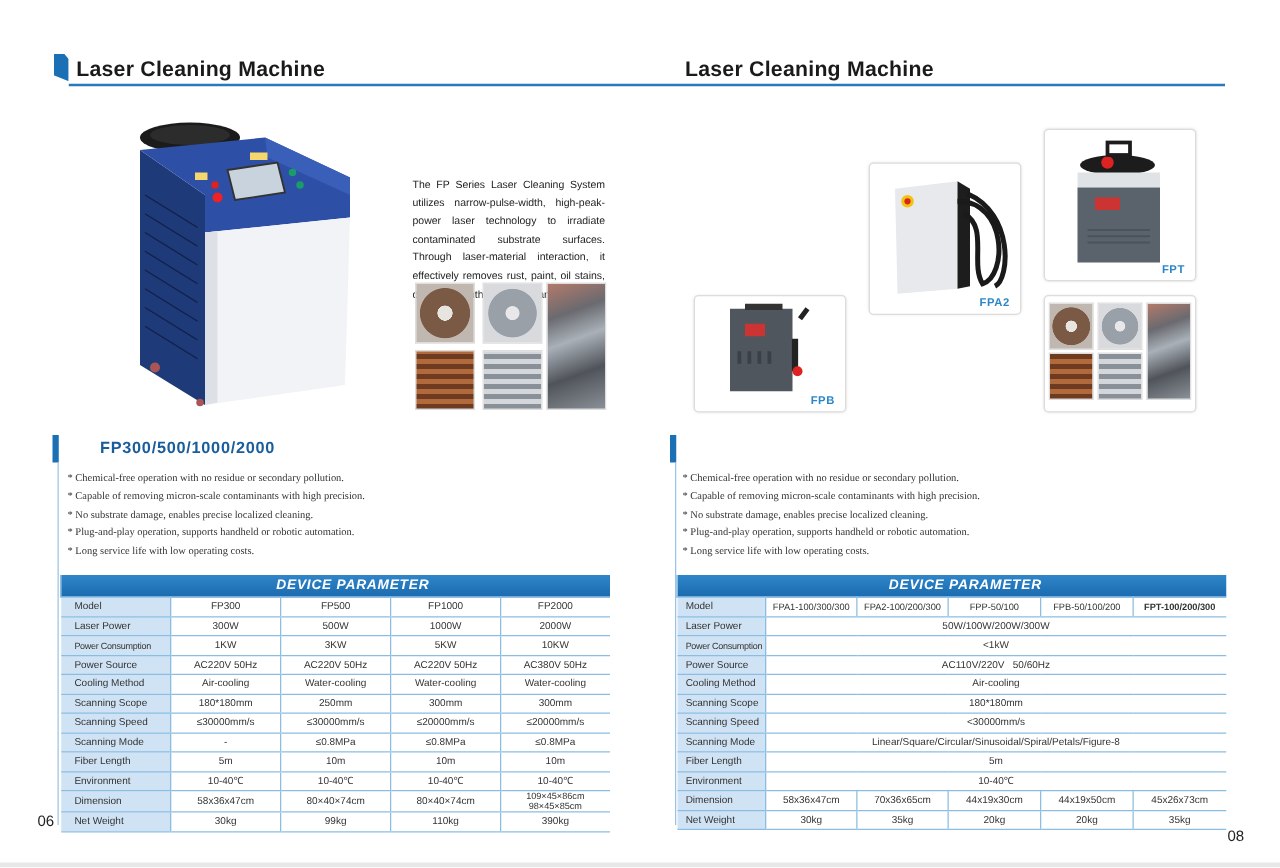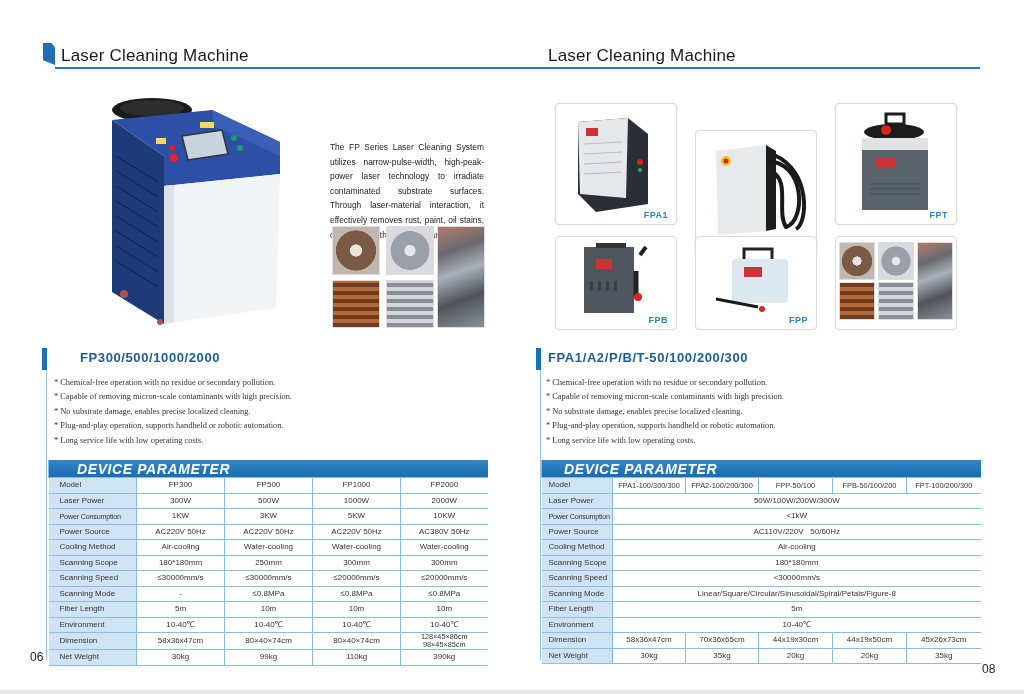--- a/index.html
+++ b/index.html
@@ -2,39 +2,39 @@
 <html><head>
 <meta charset="utf-8">
 <style>
   html,body{margin:0;padding:0;}
   body{width:1024px;height:694px;background:#ffffff;position:relative;overflow:hidden;font-family:"Liberation Sans",sans-serif;color:#222;}
   .page{position:absolute;top:0;height:694px;}
   .page-left{left:0;width:512px;}
   .page-right{left:512px;width:512px;}
   .edge{position:absolute;bottom:0;left:0;right:0;height:4px;background:#e8e8e8;}
   .title-accent{position:absolute;left:43px;top:43px;width:12px;height:22px;background:#1a6fb5;clip-path:polygon(0 0,70% 0,100% 20%,100% 100%,0 78%);}
-  .title-text{position:absolute;top:46px;font-size:17px;font-weight:normal;color:#1a1a1a;letter-spacing:0.2px;white-space:nowrap;}
+  .title-text{position:absolute;top:46px;font-size:17px;font-weight:bold;color:#1a1a1a;letter-spacing:0.2px;white-space:nowrap;}
   .title-line{position:absolute;top:67px;height:2px;background:#2a78b8;}
 
   .product-photo{position:absolute;}
   .desc{position:absolute;left:330px;top:140px;width:154px;font-family:Liberation Sans, sans-serif;font-size:8.4px;line-height:14.6px;text-align:justify;color:#222;}
 
   .thumb{position:absolute;overflow:hidden;border:1px solid #ddd;}
 
   .card{position:absolute;width:120px;height:120px;border:1px solid #dcdcdc;border-radius:4px;background:#fff;box-shadow:0 0 2px rgba(0,0,0,0.08);overflow:hidden;}
   .card-label{position:absolute;right:8px;bottom:4px;font-size:9px;color:#2a86c8;font-weight:bold;letter-spacing:0.5px;}
   .series-accent{position:absolute;top:348px;width:5px;height:22px;background:#1a6fb5;}
   .series-text{position:absolute;top:350px;font-size:13px;font-weight:bold;color:#1a5d9b;letter-spacing:0.6px;white-space:nowrap;}
   .vline{position:absolute;top:370px;width:1px;height:290px;background:#9cc3e3;}
 
   .bullets{position:absolute;top:376px;font-family:"Liberation Serif",serif;font-size:8.4px;line-height:14.4px;color:#333;}
   .bullets div{white-space:nowrap;}
 
   .param-table{position:absolute;top:460px;border-collapse:collapse;font-size:8px;color:#333;table-layout:fixed;}
-  .param-table .head td{background:linear-gradient(#2f86c9,#1b6bb0);color:#fff;font-weight:bold;font-style:italic;font-size:14px;height:17px;padding:0 0 0 28px;letter-spacing:0.6px;text-align:left;}
+  .param-table .head td{background:linear-gradient(#2f86c9,#1b6bb0);color:#fff;font-weight:bold;font-style:italic;font-size:11px;height:17px;padding:0 0 0 28px;letter-spacing:0.6px;text-align:center;}
   .param-table td{height:14.5px;text-align:center;border-bottom:1px solid #8bbde2;border-left:1px solid #8bbde2;padding:0 2px;white-space:nowrap;line-height:1;}
   .param-table td.lab{background:#cfe3f4;text-align:left;padding-left:11px;border-left:none;color:#333;}
   .param-table td.lab.small{font-size:7.2px;letter-spacing:-0.2px;}
   .param-table td.two{font-size:7.3px;line-height:8px;}
 
   .page-num{position:absolute;top:650px;font-size:12px;color:#222;}
 </style>
 </head>
 <body>
 
@@ -181,57 +181,41 @@
       <td>10-40℃</td>
       <td>10-40℃</td>
       <td>10-40℃</td>
     </tr>
     <tr>
       <td class="lab">Dimension</td>
       <td>58x36x47cm</td>
       <td>80×40×74cm</td>
       <td>80×40×74cm</td>
       <td class="two">
-            <div>128×45×86cm</div>
+            <div>109×45×86cm</div>
             <div>98×45×85cm</div>
           </td>
     </tr>
     <tr>
       <td class="lab">Net Weight</td>
       <td>30kg</td>
       <td>99kg</td>
       <td>110kg</td>
       <td>390kg</td>
     </tr>
   </tbody>
     </table>
 
   <div class="page-num" style="left:30px;">06</div>
 </div>
 
 <div class="page page-right">
   <div class="title-text" style="left:36px;">Laser Cleaning Machine</div>
   <div class="title-line" style="left:0;width:468px;"></div>
 
-  <div class="card" style="left:43px;top:103px;">
-    <svg width="120" height="120" viewBox="0 0 120 120">
-      <polygon points="22,18 72,14 92,30 92,100 40,108 22,90" fill="#2a2f36"></polygon>
-      <polygon points="22,18 72,14 70,94 24,90" fill="#e6e8eb"></polygon>
-      <g stroke="#b8bcc2" stroke-width="1">
-          <line x1="28" y1="40" x2="66" y2="38"></line>
-          <line x1="28" y1="50" x2="66" y2="48"></line>
-          <line x1="28" y1="60" x2="66" y2="58"></line>
-          <line x1="28" y1="70" x2="66" y2="68"></line>
-        </g>
-      <rect x="30" y="24" width="12" height="8" fill="#c33"></rect>
-      <circle cx="84" cy="58" r="3" fill="#d22"></circle>
-        <circle cx="84" cy="66" r="2" fill="#2a8"></circle>
-    </svg>
-    <div class="card-label">FPA1</div>
-  </div>
   <div class="card" style="left:183px;top:103px;margin-top:27px;">
     <svg width="120" height="120" viewBox="0 0 120 120">
       <polygon points="20,20 70,14 70,100 22,104" fill="#e8e9ec"></polygon>
       <polygon points="70,14 80,20 80,98 70,100" fill="#1d1d1d"></polygon>
       <circle cx="30" cy="30" r="5" fill="#f1c40f"></circle>
         <circle cx="30" cy="30" r="2.5" fill="#d22"></circle>
       <path d="M70 30 C110 30 110 90 90 96 C80 80 95 50 75 40" stroke="#1a1a1a" stroke-width="4" fill="none"></path>
       <path d="M78 24 C115 40 112 92 100 98" stroke="#1a1a1a" stroke-width="4" fill="none"></path>
     </svg>
     <div class="card-label">FPA2</div>
@@ -262,40 +246,29 @@
       <rect x="26" y="46" width="66" height="60" fill="#5a636c"></rect>
       <rect x="40" y="54" width="20" height="10" fill="#c33"></rect>
       <g stroke="#4a525a" stroke-width="1.5">
           <line x1="34" y1="80" x2="84" y2="80"></line>
           <line x1="34" y1="85" x2="84" y2="85"></line>
           <line x1="34" y1="90" x2="84" y2="90"></line>
         </g>
     </svg>
     <div class="card-label">FPT</div>
   </div>
-  <div class="card" style="left:183px;top:236px;width:120px;height:92px;">
-    <svg width="120" height="92" viewBox="0 0 120 92">
-      <rect x="36" y="22" width="56" height="44" rx="4" fill="#dbe8ef"></rect>
-      <path d="M48 22 L48 12 L76 12 L76 22" stroke="#222" stroke-width="3" fill="none"></path>
-      <rect x="48" y="30" width="18" height="10" fill="#c33"></rect>
-      <path d="M20 62 L62 70" stroke="#1a1a1a" stroke-width="3"></path>
-      <circle cx="66" cy="72" r="3" fill="#d22"></circle>
-    </svg>
-    <div class="card-label">FPP</div>
-  </div>
   <div class="card" style="left:323px;top:236px;width:120px;height:92px;">
     <div class="thumb" style="left:3px;top:5px;width:34px;height:36px;background:radial-gradient(circle at 50% 50%,#e8e4e0 0 18%,#7a5a45 19% 60%,#c0b8b0 62%);"></div>
     <div class="thumb" style="left:42px;top:5px;width:34px;height:36px;background:radial-gradient(circle at 50% 50%,#e8e8ea 0 16%,#9aa0a8 18% 58%,#d8dade 60%);"></div>
     <div class="thumb" style="left:81px;top:5px;width:34px;height:76px;background:linear-gradient(160deg,#b37a6a 0%,#6a6a70 25%,#a9b0b8 45%,#50545a 70%,#8a9098 100%);"></div>
     <div class="thumb" style="left:3px;top:45px;width:34px;height:36px;background:repeating-linear-gradient(0deg,#6e3a20 0 4px,#b06a3c 4px 8px);"></div>
     <div class="thumb" style="left:42px;top:45px;width:34px;height:36px;background:repeating-linear-gradient(0deg,#8a9098 0 4px,#d3d6da 4px 8px);"></div>
   </div>
 
   <div class="series-accent" style="left:24px;"></div>
-  <div class="series-text" style="left:36px;">FPA1/A2/P/B/T-50/100/200/300</div>
   <div class="vline" style="left:28px;"></div>
 
   <div class="bullets" style="left:34px;">
     <div>* Chemical-free operation with no residue or secondary pollution.</div>
     <div>* Capable of removing micron-scale contaminants with high precision.</div>
     <div>* No substrate damage, enables precise localized cleaning.</div>
     <div>* Plug-and-play operation, supports handheld or robotic automation.</div>
     <div>* Long service life with low operating costs.</div>
   </div>
 
@@ -311,21 +284,21 @@
     <tbody>
         <tr class="head">
           <td colspan="6" style="padding-left:22px;">DEVICE PARAMETER</td>
         </tr>
     <tr>
       <td class="lab" style="padding-left:7px;">Model</td>
       <td style="font-size:7.4px;">FPA1-100/300/300</td>
       <td style="font-size:7.4px;">FPA2-100/200/300</td>
       <td style="font-size:7.4px;">FPP-50/100</td>
       <td style="font-size:7.4px;">FPB-50/100/200</td>
-      <td style="font-size:7.4px;">FPT-100/200/300</td>
+      <td style="font-size:7.4px;font-weight:bold;">FPT-100/200/300</td>
     </tr>
     <tr>
           <td class="lab" style="padding-left:7px;">Laser  Power</td>
           <td colspan="5">50W/100W/200W/300W</td>
         </tr>
     <tr>
           <td class="lab small" style="padding-left:7px;">Power Consumption</td>
           <td colspan="5">&lt;1kW</td>
         </tr>
     <tr>

